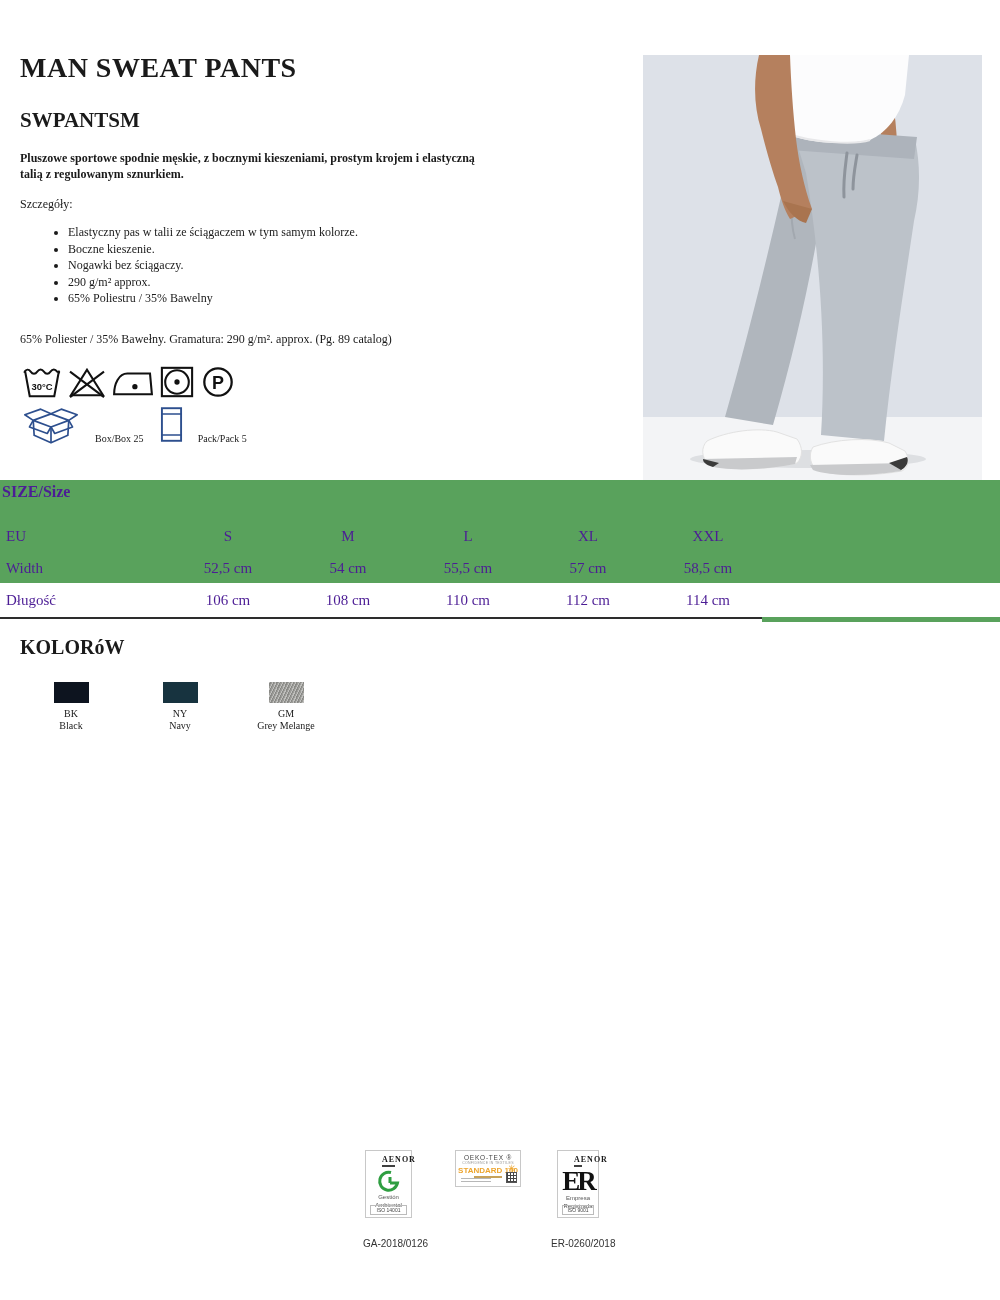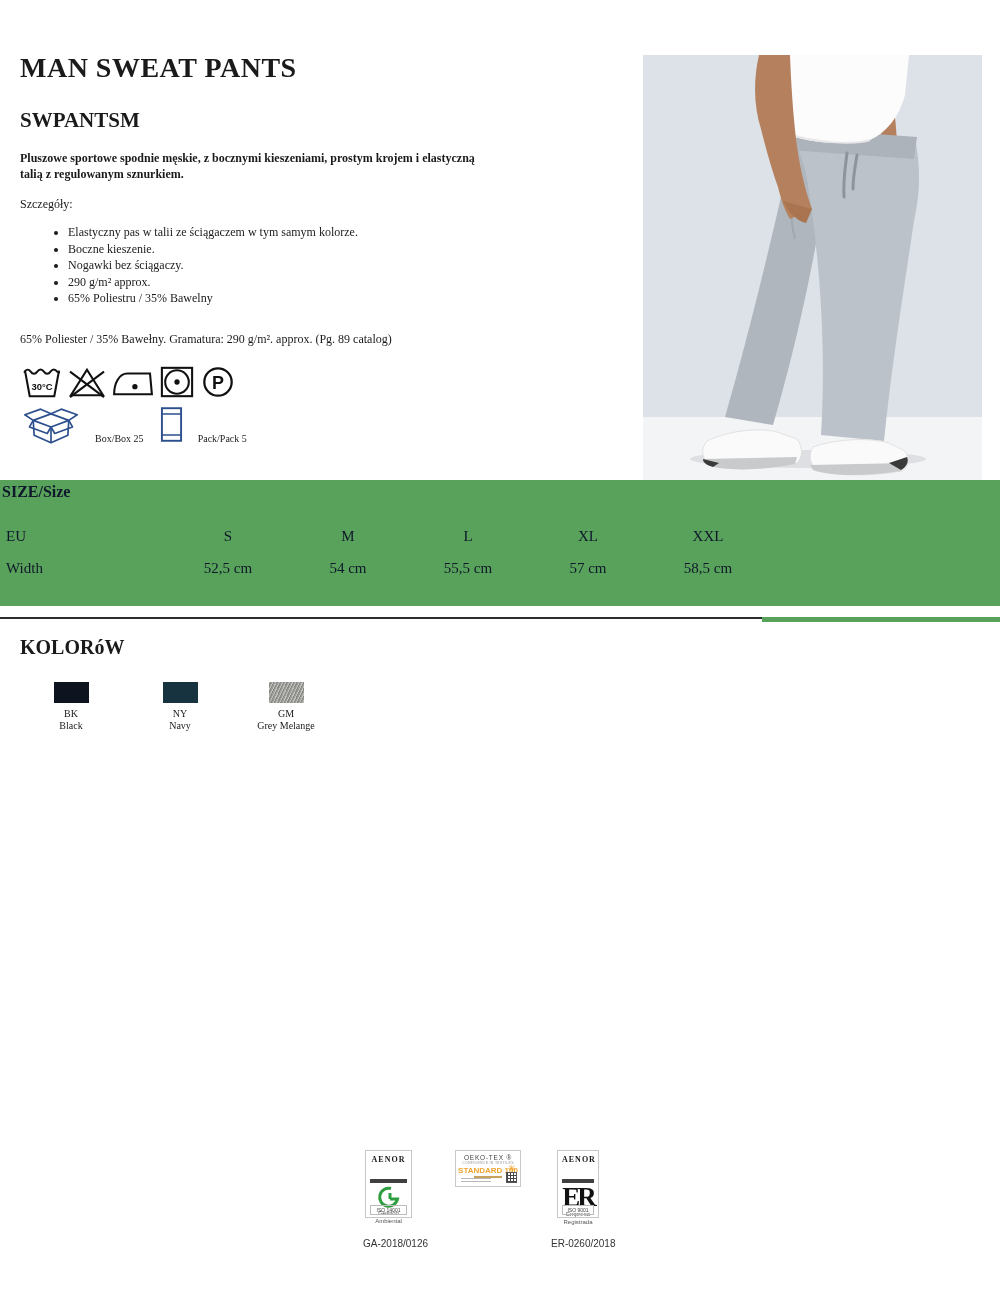--- a/index.html
+++ b/index.html
@@ -19,21 +19,21 @@
   .care-row { position:absolute; left:22px; top:365px; display:flex; gap:5px; align-items:flex-end; }
   .care-row svg { display:block; }
 
   .pack-row { position:absolute; left:22px; top:405px; display:flex; align-items:flex-end; }
   .pack-row .pk-label { font-size:10px; padding-bottom:3px; margin-left:15px; }
   .pack-row .pack-icon-wrap { margin-left:16px; }
 
   .photo { position:absolute; left:643px; top:55px; width:339px; height:425px; }
   .photo svg { display:block; }
 
-  .size-band { position:absolute; left:0; top:480px; width:1000px; height:126px; background:#59a25c; color:#0f172a; }
+  .size-band { position:absolute; left:0; top:480px; width:1000px; height:103px; background:#59a25c; color:#4c1d95; }
   .band-header { position:absolute; left:2px; top:3px; font-size:16px; font-weight:bold; }
   .size-table { position:absolute; left:0; top:40px; border-collapse:collapse; width:762px; table-layout:fixed; }
   .size-table td { height:32px; width:120px; text-align:center; font-size:15px; padding:0; }
   .size-table td.lbl { width:162px; text-align:left; padding-left:6px;margin-left:16px; }
   .table-underline { position:absolute; left:0; top:617px; width:762px; height:2px; background:#2d2d2d; }
   .band-tail { position:absolute; left:762px; top:617px; width:238px; height:5px; background:#59a25c; }
 
   .colors-heading { position:absolute; left:20px; top:636px; margin:0; font-size:20px; font-weight:bold; }
   .swatch-block { position:absolute; top:682px; width:92px; text-align:center; font-size:10px; line-height:12px; }
   .swatch-block.s0 { left:25px; } .swatch-block.s1 { left:134px; } .swatch-block.s2 { left:240px; }
@@ -41,21 +41,21 @@
   .swatch.melange {
     background-image:repeating-linear-gradient(115deg, rgba(255,255,255,.35) 0 1px, rgba(0,0,0,.12) 1px 2px, rgba(255,255,255,0) 2px 3px);
   }
 
   .cert { position:absolute; border:1px solid #c8c8c8; background:#fff; box-sizing:border-box;
           font-family:"Liberation Sans","DejaVu Sans",sans-serif; }
   .cert-ga { left:365px; top:1150px; width:47px; height:68px; }
   .cert-er { left:557px; top:1150px; width:42px; height:68px; }
   .cert-oeko { left:455px; top:1150px; width:66px; height:37px; }
   .aenor-word { font-family:"Liberation Serif","DejaVu Serif",serif; font-weight:bold; font-size:8px;
-                letter-spacing:1px; text-align:center; margin:4px 4px 0; border-bottom:4px solid #404040; padding-bottom:15px; }
+                letter-spacing:1px; text-align:center; margin:4px 16px 0; border-bottom:2px solid #404040; padding-bottom:1px; }
   .ga-mark { display:block; margin:2px auto 0; }
   .cert-sub { font-size:6px; color:#555; text-align:center; line-height:7px; margin-top:1px; }
   .iso-box { position:absolute; bottom:2px; left:4px; right:4px; border:1px solid #bbb; font-size:5px;
              text-align:center; color:#444; padding:1px 0; }
   .er-glyph { font-weight:bold; font-size:27px; line-height:26px; text-align:center; letter-spacing:-3px; color:#111; margin-top:1px;font-family:Liberation Serif, serif; }
 
   .oeko-line1 { font-size:6.5px; letter-spacing:.8px; color:#444; text-align:center; margin-top:3px; }
   .oeko-line2 { font-size:3.5px; letter-spacing:.3px; color:#999; text-align:center; }
   .oeko-standard { font-size:8px; font-weight:bold; color:#eda52f; text-align:center; margin-top:1px; }
   .oeko-bar { height:2px; background:#c8a25a; width:28px; margin:1px auto 0; }
@@ -182,20 +182,28 @@
         <td>XXL</td>
       </tr>
       <tr>
         <td class="lbl">Width</td>
         <td>52,5 cm</td>
         <td>54 cm</td>
         <td>55,5 cm</td>
         <td>57 cm</td>
         <td>58,5 cm</td>
       </tr>
+      <tr>
+        <td class="lbl">Długość</td>
+        <td>106 cm</td>
+        <td>108 cm</td>
+        <td>110 cm</td>
+        <td>112 cm</td>
+        <td>114 cm</td>
+      </tr>
     </tbody>
       </table>
   </div>
   <div class="table-underline"></div>
   <div class="band-tail"></div>
 
   <h3 class="colors-heading">KOLORóW</h3>
 
   <div class="swatch-block s0">
     <div class="swatch" style="background-color: rgb(13, 20, 31);"></div>

